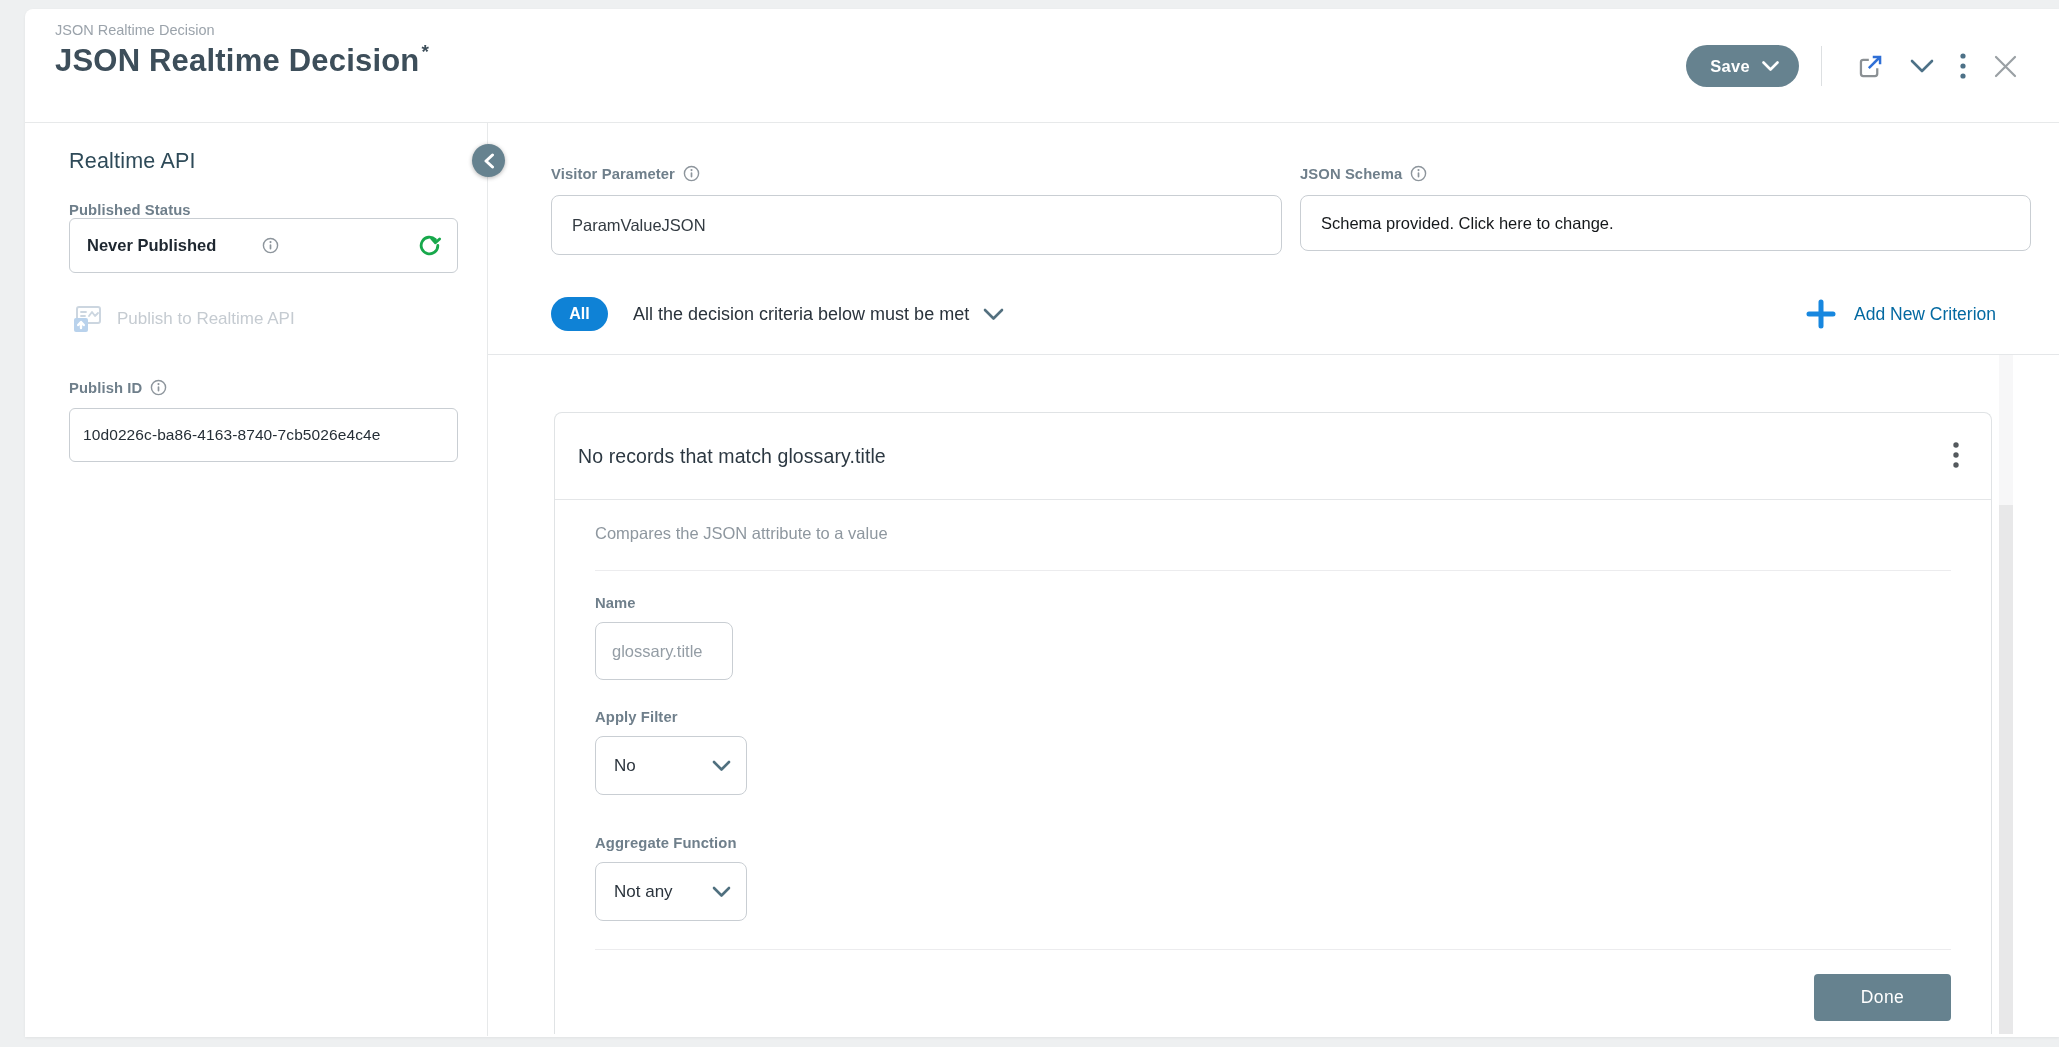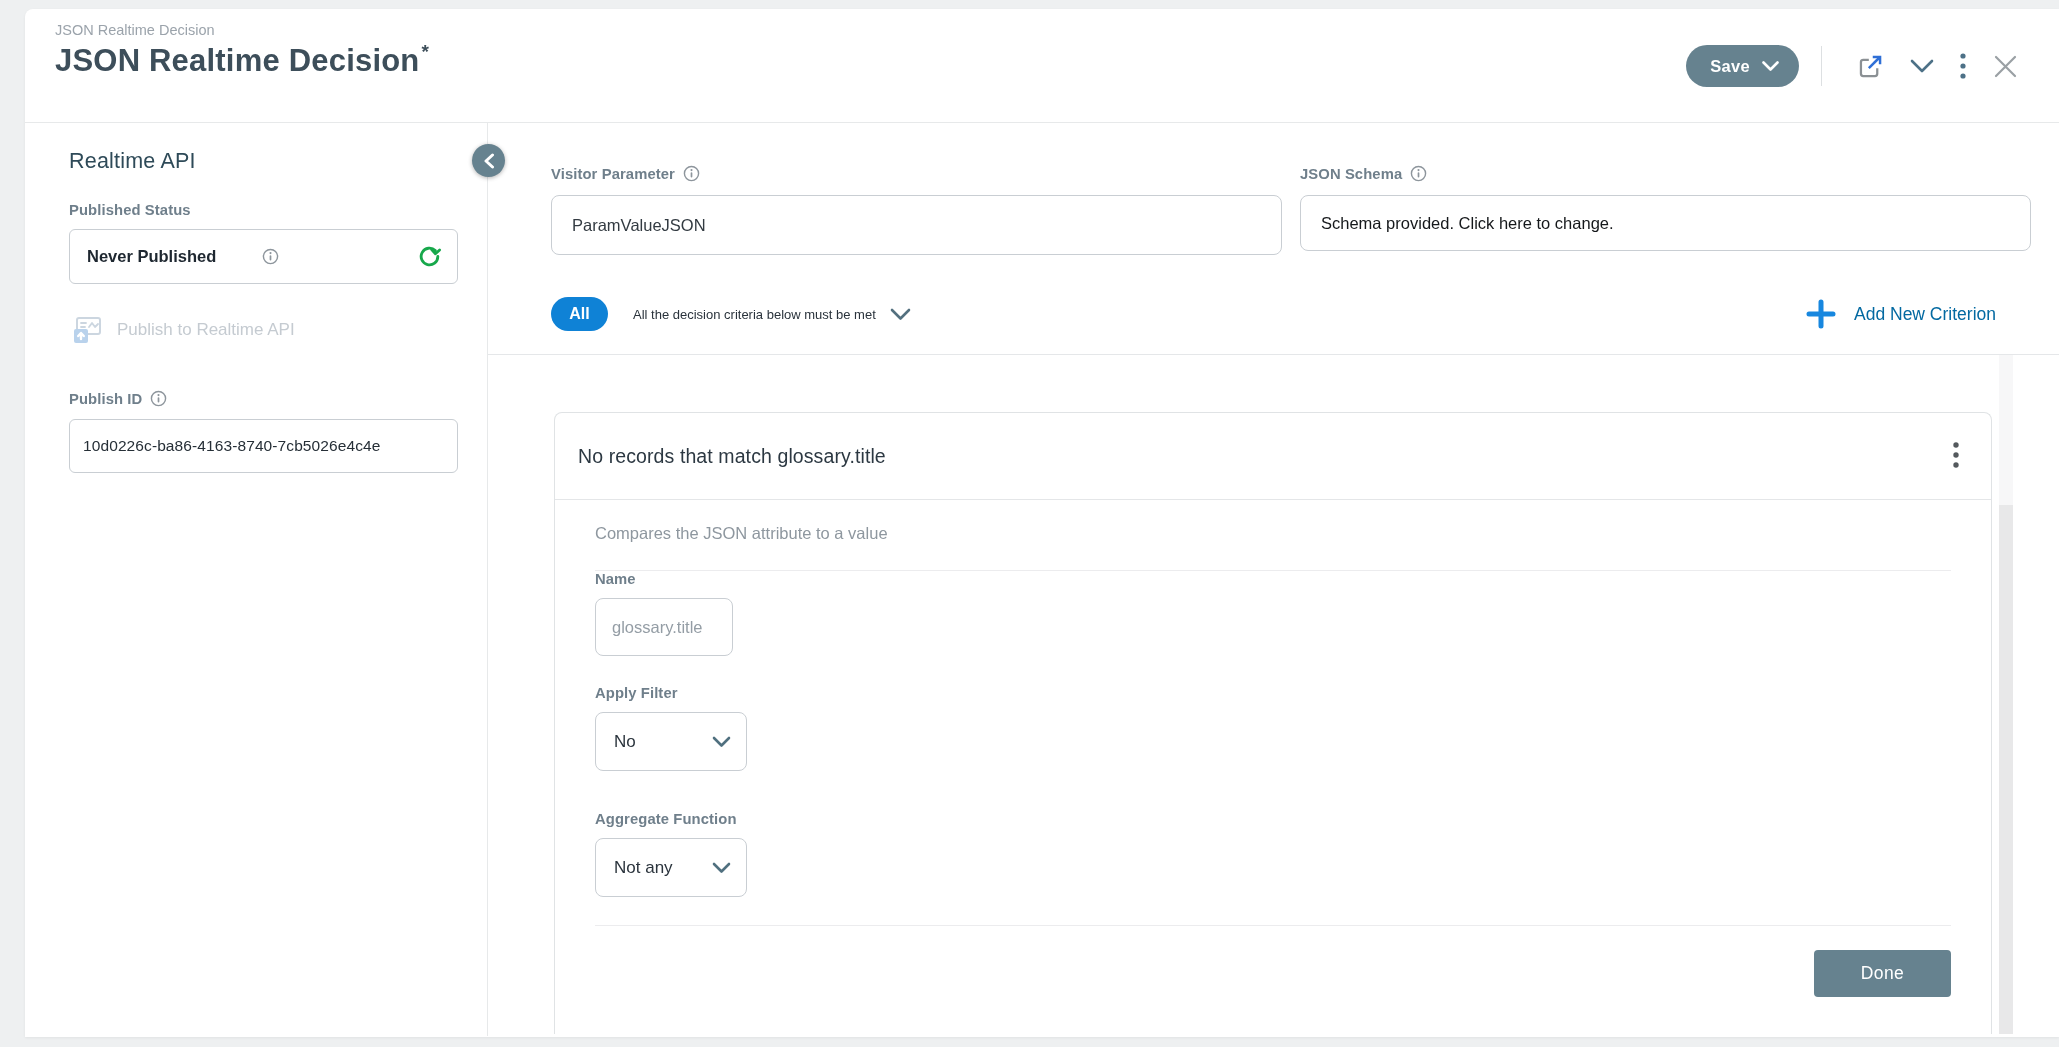--- a/index.html
+++ b/index.html
@@ -24,21 +24,21 @@
   .icon-btn { background:none; border:none; cursor:pointer; display:flex; align-items:center;
               justify-content:center; padding:4px; margin:0 9px; }
 
   
   .content { position:relative; display:flex; height:913px; }
 
   .sidebar { width:463px; border-right:1px solid #e7e9ea; padding:26px 29px 0 44px; flex:none; }
   .sidebar-title { font-size:21.5px; color:#2e4a58; margin-bottom:28px; letter-spacing:.2px; }
   .field-label { display:flex; align-items:center; gap:8px; font-size:14.8px; font-weight:bold;
                  color:#6f7f8b; letter-spacing:.1px; }
-  .status-box { margin-top:11px; height:55px; border:1.5px solid #c9ced3; border-radius:6px;
+  .status-box { height:55px; border:1.5px solid #c9ced3; border-radius:6px;
                 display:flex; align-items:center; padding:0 15px 0 17px;gap:37px; }
   .status-box .status-text { font-size:16.5px; font-weight:bold; color:#1e2730; margin-right:9px; }
   .status-box .spacer { flex:1; }
   .publish-row { margin-top:30px; display:flex; align-items:center; gap:14px; padding-left:2px; }
   .publish-row .publish-label { font-size:17px; color:#c5cbd1; }
   .publish-id-label { margin-top:44px; }
   .id-box { margin-top:12px; height:54px; border:1.5px solid #c9ced3; border-radius:6px;
             display:flex; align-items:center; padding:0 10px 0 13px; }
   .id-box span { font-size:15.5px; color:#262f37; letter-spacing:.1px; white-space:nowrap; }
 
@@ -54,21 +54,21 @@
                 padding:0 20px; font-size:16.5px; font-family:"Liberation Sans", sans-serif;
                 color:#333b42; background:#fff; outline:none; }
   .schema-box { width:100%; height:56px; border:1.5px solid #c9ced3; border-radius:8px;
                 display:flex; align-items:center; padding:0 20px; font-size:16.5px;
                 color:#15181b; cursor:pointer; background:#fff; }
 
   .criteria-row { margin-top:42px; display:flex; align-items:center; }
   .all-pill { width:57px; height:34px; border-radius:17px; background:#0f82d6; border:none;
               color:#fff; font-size:16px; font-weight:bold; cursor:pointer;
               font-family:"Liberation Sans", sans-serif; }
-  .mode-text { margin-left:25px; font-size:13px; color:#2a333c; }
+  .mode-text { margin-left:25px; font-size:18px; color:#2a333c; }
   .mode-chevron { margin-left:14px; display:flex; align-items:center; cursor:pointer; }
   .criteria-spacer { flex:1; }
   .add-criterion { display:flex; align-items:center; gap:18px; background:none; border:none;
                    cursor:pointer; margin-right:35px; }
   .add-criterion span { font-size:17.5px; color:#0369a1; font-family:"Liberation Sans", sans-serif; }
 
   .main-divider { height:1px; background:#e5e7e9; margin:23px -28px 0 -63px; }
 
   .scroll-area { position:relative; margin:0 -28px 0 -63px; height:679px; overflow:hidden; }
   .vscroll-track { position:absolute; left:1511px; top:0; width:14px; height:679px; background:#f7f7f8; }
@@ -77,21 +77,21 @@
   .criterion-card { position:absolute; left:66px; top:57px; width:1438px; height:622px;
                     border:1px solid #e0e3e5; border-bottom:none; border-radius:8px 8px 0 0;
                     background:#fff; }
   .crit-header { height:87px; display:flex; align-items:center; padding:0 26px 0 23px;
                  border-bottom:1px solid #e4e6e8; }
   .crit-title { font-size:19.5px; color:#2c3842; letter-spacing:.1px; }
   .crit-kebab { margin-left:auto; background:none; border:none; cursor:pointer; padding:6px; }
   .crit-body { padding:24px 40px 0 40px; }
   .crit-desc { font-size:16.5px; color:#8e979f; }
   .body-divider { height:1px; background:#ececee; margin-top:27px; }
-  .crit-label { }
+  .crit-label { margin-top:24px; }
   .name-input { margin-top:11px; display:block; width:138px; height:58px; border:1.5px solid #c9ced3;
                 border-radius:8px; padding:0 16px; font-size:16.5px;
                 font-family:"Liberation Sans", sans-serif; color:#b91c1c; outline:none; }
   .name-input::placeholder { color:#949da5; opacity:1; }
   .select-box { margin-top:11px; width:152px; height:59px; border:1.5px solid #c9ced3; border-radius:8px;
                 display:flex; align-items:center; justify-content:space-between;
                 padding:0 15px 0 18px; cursor:pointer; background:#fff;text-align:center; }
   .select-box span { font-size:17px; color:#2b343d; }
   .label-gap { margin-top:29px; }
   .label-gap2 { margin-top:40px; }

